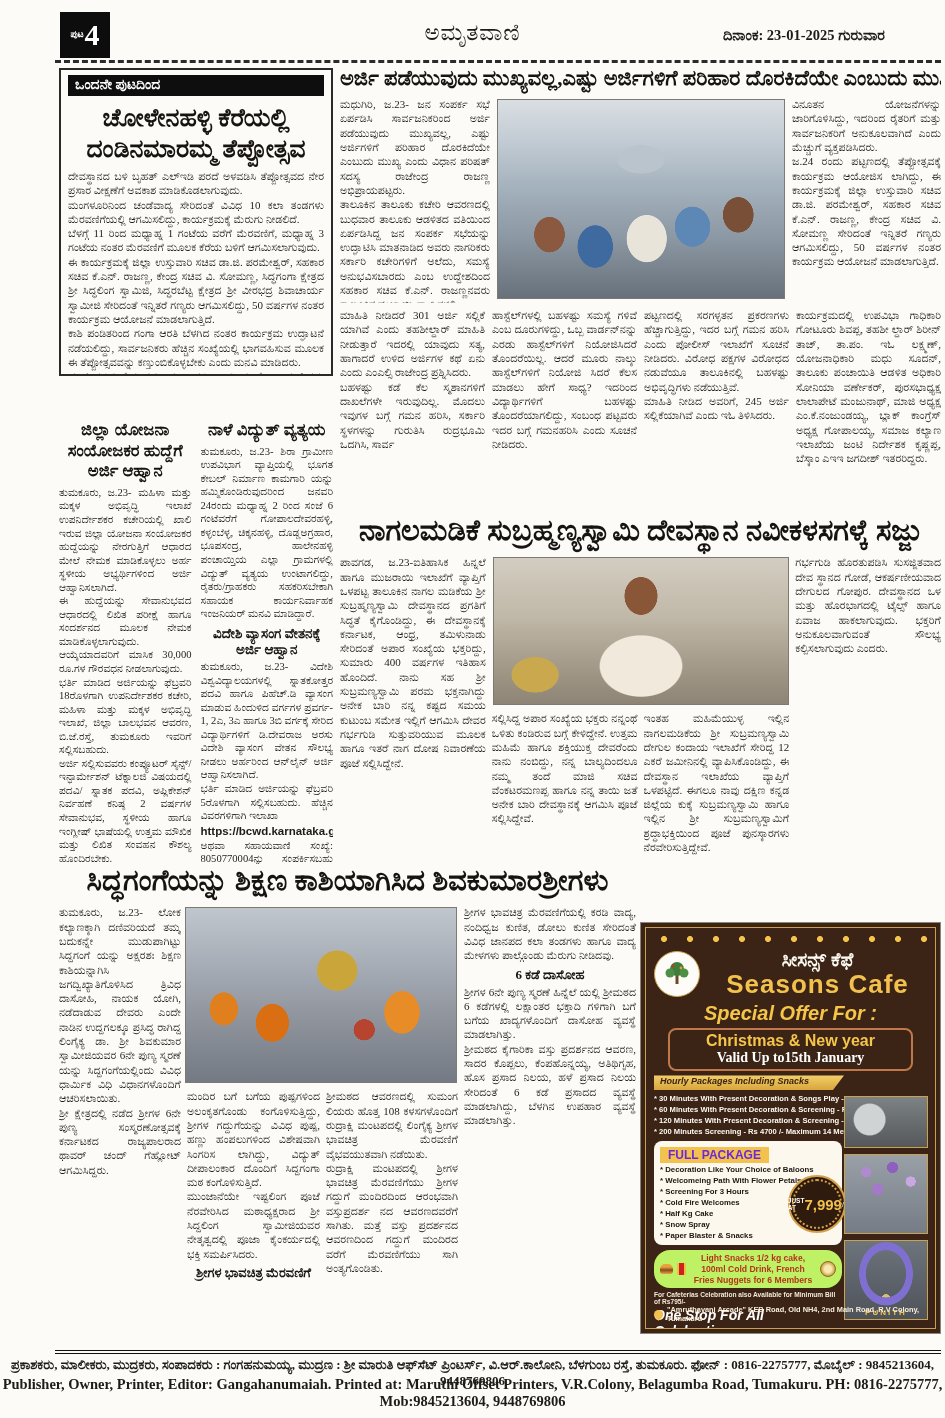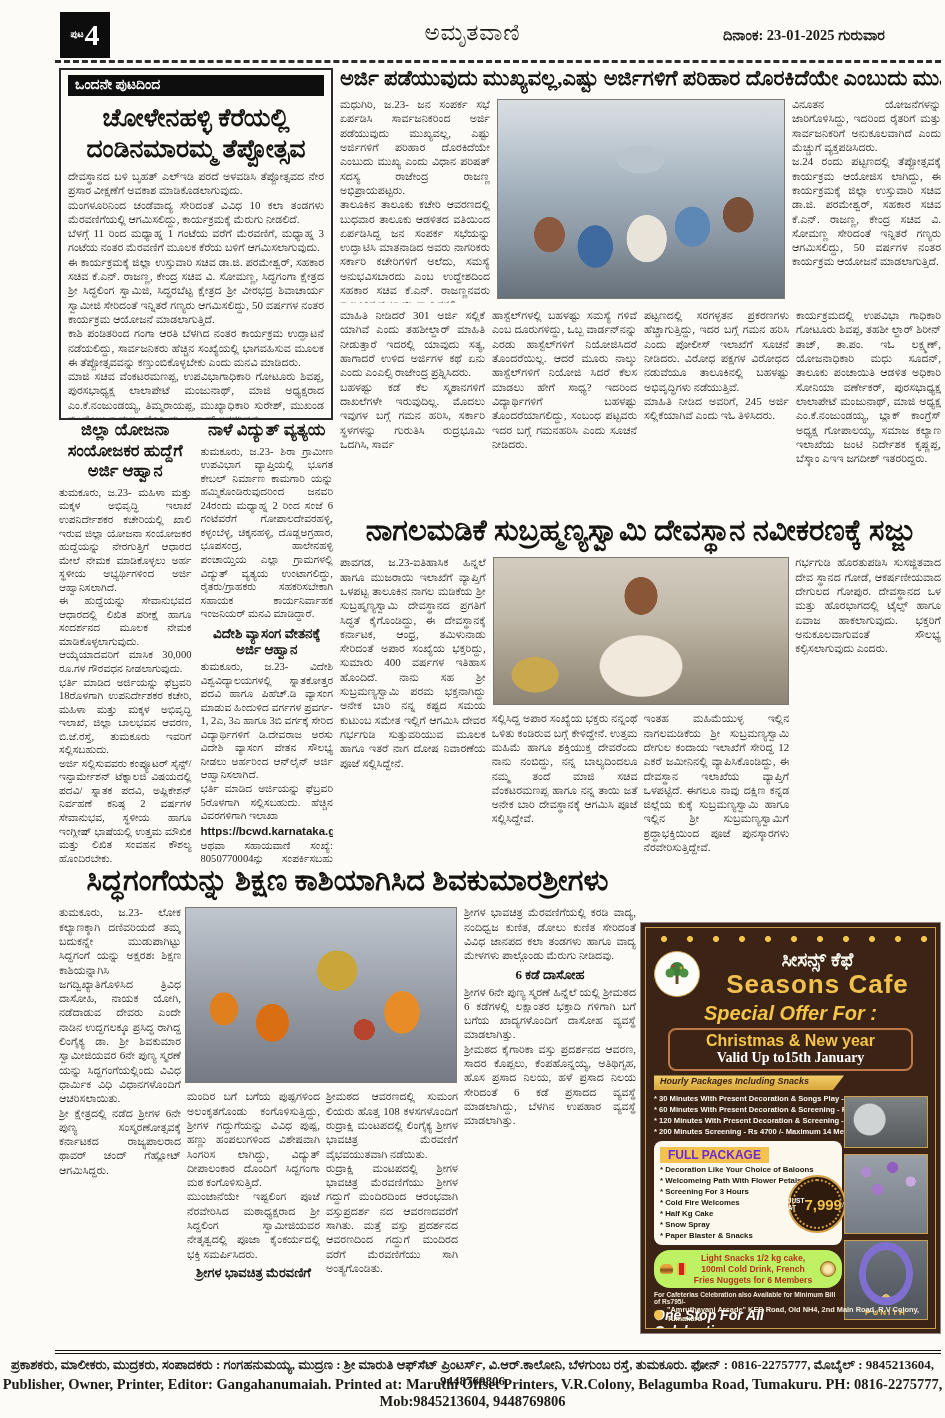--- a/index.html
+++ b/index.html
@@ -16,21 +16,21 @@
   .paper-title { left:0; top:20px; width:100%; text-align:center; font-size:23px; font-weight:normal; letter-spacing:1px; }
   .date-line { top:27px; right:60px; font-size:14.5px; font-weight:bold; }
   .dashed-rule { left:55px; top:60px; width:886px; border-top:3px dashed #2b2b2b; height:0; }
 
   
   .nbody { text-align:justify; white-space:pre-line; overflow:hidden; line-height:1.3;
            font-size:11px; color:#221e18; }
   h1,h2,h3,h4 { font-weight:bold; color:#171310; }
 
   
-  .boxed-article { left:59px; top:68px; width:274px; height:352px; border:2px solid #2a2a2a; padding:5px 7px; overflow:hidden; background:#fcfbf8; }
+  .boxed-article { left:59px; top:68px; width:274px; height:308px; border:2px solid #2a2a2a; padding:5px 7px; overflow:hidden; background:#fcfbf8; }
   .kicker-bar { background:#0e0e0e; color:#fff; font-size:14px; font-weight:bold; padding:2px 7px 3px; }
   .box-headline { font-size:25px; line-height:1.22; text-align:center; margin:7px 0 5px; }
   .boxed-article .nbody { font-size:11px; }
 
   
   .mini-row { left:59px; top:420px; width:274px; height:444px; display:flex; gap:9px; overflow:hidden; }
   .mini-col { flex:1; overflow:hidden; }
   .mini-col h2 { font-size:16.5px; line-height:1.25; text-align:center; margin-bottom:4px; }
   .mini-col .nbody { font-size:10.6px; line-height:1.28; }
   .mini-col h3 { font-size:13.5px; text-align:center; margin:5px 0 2px; line-height:1.2; }
@@ -206,21 +206,21 @@
       <div class="l-col nbody">ಮಾಹಿತಿ ನೀಡಿದರೆ 301 ಅರ್ಜಿ ಸಲ್ಲಿಕೆ ಯಾಗಿವೆ ಎಂದು ತಹಶೀಲ್ದಾರ್ ಮಾಹಿತಿ ನೀಡುತ್ತಾರೆ ಇದರಲ್ಲಿ ಯಾವುದು ಸತ್ಯ, ಹಾಗಾದರೆ ಉಳಿದ ಅರ್ಜಿಗಳ ಕಥೆ ಏನು ಎಂದು ಎಂಎಲ್ಸಿ ರಾಜೇಂದ್ರ ಪ್ರಶ್ನಿಸಿದರು.
 ಬಹಳಷ್ಟು ಕಡೆ ಕೆಲ ಸ್ಮಶಾನಗಳಿಗೆ ದಾಖಲೆಗಳೇ ಇರುವುದಿಲ್ಲ. ಮೊದಲು ಇವುಗಳ ಬಗ್ಗೆ ಗಮನ ಹರಿಸಿ, ಸರ್ಕಾರಿ ಸ್ಥಳಗಳನ್ನು ಗುರುತಿಸಿ ರುದ್ರಭೂಮಿ ಒದಗಿಸಿ, ಸಾರ್ವ</div>
       <div class="l-col nbody">ಹಾಸ್ಟೆಲ್‌ಗಳಲ್ಲಿ ಬಹಳಷ್ಟು ಸಮಸ್ಯೆ ಗಳಿವೆ ಎಂಬ ದೂರುಗಳಿದ್ದು, ಒಬ್ಬ ವಾರ್ಡನ್‌ನನ್ನು ಎರಡು ಹಾಸ್ಟೆಲ್‌ಗಳಿಗೆ ನಿಯೋಜಿಸಿದರೆ ತೊಂದರೆಯಿಲ್ಲ. ಆದರೆ ಮೂರು ನಾಲ್ಕು ಹಾಸ್ಟೆಲ್‌ಗಳಿಗೆ ನಿಯೋಜಿ ಸಿದರೆ ಕೆಲಸ ಮಾಡಲು ಹೇಗೆ ಸಾಧ್ಯ? ಇದರಿಂದ ವಿದ್ಯಾರ್ಥಿಗಳಿಗೆ ಬಹಳಷ್ಟು ತೊಂದರೆಯಾಗಲಿದ್ದು, ಸಂಬಂಧ ಪಟ್ಟವರು ಇದರ ಬಗ್ಗೆ ಗಮನಹರಿಸಿ ಎಂದು ಸೂಚನೆ ನೀಡಿದರು.</div>
       <div class="l-col nbody">ಪಟ್ಟಣದಲ್ಲಿ ಸರಗಳ್ಳತನ ಪ್ರಕರಣಗಳು ಹೆಚ್ಚಾಗುತ್ತಿದ್ದು, ಇದರ ಬಗ್ಗೆ ಗಮನ ಹರಿಸಿ ಎಂದು ಪೋಲೀಸ್ ಇಲಾಖೆಗೆ ಸೂಚನೆ ನೀಡಿದರು. ವಿರೋಧ ಪಕ್ಷಗಳ ವಿರೋಧದ ನಡುವೆಯೂ ತಾಲೂಕಿನಲ್ಲಿ ಬಹಳಷ್ಟು ಅಭಿವೃದ್ಧಿಗಳು ನಡೆಯುತ್ತಿವೆ.
 ಮಾಹಿತಿ ನೀಡಿದ ಅವರಿಗೆ, 245 ಅರ್ಜಿ ಸಲ್ಲಿಕೆಯಾಗಿವೆ ಎಂದು ಇಓ ತಿಳಿಸಿದರು.</div>
       <div class="l-col nbody">ಕಾರ್ಯಕ್ರಮದಲ್ಲಿ ಉಪವಿಭಾ ಗಾಧಿಕಾರಿ ಗೋಟೂರು ಶಿವಪ್ಪ, ತಹಶೀ ಲ್ದಾರ್ ಶಿರೀನ್ ತಾಜ್, ತಾ.ಪಂ. ಇಓ ಲಕ್ಷ್ಮಣ್, ಯೋಜನಾಧಿಕಾರಿ ಮಧು ಸೂದನ್, ತಾಲೂಕು ಪಂಚಾಯಿತಿ ಆಡಳಿತ ಅಧಿಕಾರಿ ಸೋನಿಯಾ ವರ್ಣೇಕರ್, ಪುರಸಭಾಧ್ಯಕ್ಷ ಲಾಲಾಪೇಟೆ ಮಂಜುನಾಥ್, ಮಾಜಿ ಅಧ್ಯಕ್ಷ ಎಂ.ಕೆ.ನಂಜುಂಡಯ್ಯ, ಬ್ಲಾಕ್ ಕಾಂಗ್ರೆಸ್ ಅಧ್ಯಕ್ಷ ಗೋಪಾಲಯ್ಯ, ಸಮಾಜ ಕಲ್ಯಾಣ ಇಲಾಖೆಯ ಜಂಟಿ ನಿರ್ದೇಶಕ ಕೃಷ್ಣಪ್ಪ, ಬೆಸ್ಕಾಂ ಎಇಇ ಜಗದೀಶ್ ಇತರರಿದ್ದರು.</div>
     </div>
   </section>
 
   <section class="abs temple-article">
-    <h1>ನಾಗಲಮಡಿಕೆ ಸುಬ್ರಹ್ಮಣ್ಯಸ್ವಾಮಿ ದೇವಸ್ಥಾನ ನವೀಕರಣಕ್ಕೆ ಸಜ್ಜು</h1>
+    <h1>ನಾಗಲಮಡಿಕೆ ಸುಬ್ರಹ್ಮಣ್ಯಸ್ವಾಮಿ ದೇವಸ್ಥಾನ ನವೀಕಳಸಗಳ್ಕೆ ಸಜ್ಜು</h1>
     <div class="temple-content">
       <div class="col nbody">ಪಾವಗಡ, ಜ.23-ಐತಿಹಾಸಿಕ ಹಿನ್ನಲೆ ಹಾಗೂ ಮುಜರಾಯಿ ಇಲಾಖೆಗೆ ವ್ಯಾಪ್ತಿಗೆ ಒಳಪಟ್ಟ ತಾಲೂಕಿನ ನಾಗಲ ಮಡಿಕೆಯ ಶ್ರೀ ಸುಬ್ರಹ್ಮಣ್ಯಸ್ವಾಮಿ ದೇವಸ್ಥಾನದ ಪ್ರಗತಿಗೆ ಸಿದ್ಧತೆ ಕೈಗೊಂಡಿದ್ದು, ಈ ದೇವಸ್ಥಾನಕ್ಕೆ ಕರ್ನಾಟಕ, ಆಂಧ್ರ, ತಮಿಳುನಾಡು ಸೇರಿದಂತೆ ಅಪಾರ ಸಂಖ್ಯೆಯ ಭಕ್ತರಿದ್ದು, ಸುಮಾರು 400 ವರ್ಷಗಳ ಇತಿಹಾಸ ಹೊಂದಿದೆ. ನಾನು ಸಹ ಶ್ರೀ ಸುಬ್ರಮಣ್ಯಸ್ವಾಮಿ ಪರಮ ಭಕ್ತನಾಗಿದ್ದು ಅನೇಕ ಬಾರಿ ನನ್ನ ಕಷ್ಟದ ಸಮಯ ಕುಟುಂಬ ಸಮೇತ ಇಲ್ಲಿಗೆ ಆಗಮಿಸಿ ದೇವರ ಗರ್ಭಗುಡಿ ಸುತ್ತುವರಿಯುವ ಮೂಲಕ ಹಾಗೂ ಇತರೆ ನಾಗ ದೋಷ ನಿವಾರಣೆಯ ಪೂಜೆ ಸಲ್ಲಿಸಿದ್ದೇನೆ.</div>
       <div class="col nbody pad-photo">ಸಲ್ಲಿಸಿದ್ದ ಅಪಾರ ಸಂಖ್ಯೆಯ ಭಕ್ತರು ನನ್ನಂಥೆ ಒಳಿತು ಕಂಡಿರುವ ಬಗ್ಗೆ ಕೇಳಿದ್ದೇನೆ. ಉತ್ತಮ ಮಹಿಮೆ ಹಾಗೂ ಶಕ್ತಿಯುಕ್ತ ದೇವರೆಂದು ನಾನು ನಂಬಿದ್ದು, ನನ್ನ ಬಾಲ್ಯದಿಂದಲೂ ನಮ್ಮ ತಂದೆ ಮಾಜಿ ಸಚಿವ ವೆಂಕಟರಮಣಪ್ಪ ಹಾಗೂ ನನ್ನ ತಾಯಿ ಜತೆ ಅನೇಕ ಬಾರಿ ದೇವಸ್ಥಾನಕ್ಕೆ ಆಗಮಿಸಿ ಪೂಜೆ ಸಲ್ಲಿಸಿದ್ದೇವೆ.</div>
       <div class="col nbody pad-photo">ಇಂತಹ ಮಹಿಮೆಯುಳ್ಳ ಇಲ್ಲಿನ ನಾಗಲಮಡಿಕೆಯ ಶ್ರೀ ಸುಬ್ರಮಣ್ಯಸ್ವಾಮಿ ದೇಗುಲ ಕಂದಾಯ ಇಲಾಖೆಗೆ ಸೇರಿದ್ದ 12 ಎಕರೆ ಜಮೀನಿನಲ್ಲಿ ವ್ಯಾಪಿಸಿಕೊಂಡಿದ್ದು, ಈ ದೇವಸ್ಥಾನ ಇಲಾಖೆಯ ವ್ಯಾಪ್ತಿಗೆ ಒಳಪಟ್ಟಿದೆ. ಈಗಲೂ ನಾವು ದಕ್ಷಿಣ ಕನ್ನಡ ಜಿಲ್ಲೆಯ ಕುಕ್ಕೆ ಸುಬ್ರಮಣ್ಯಸ್ವಾಮಿ ಹಾಗೂ ಇಲ್ಲಿನ ಶ್ರೀ ಸುಬ್ರಮಣ್ಯಸ್ವಾಮಿಗೆ ಶ್ರದ್ಧಾಭಕ್ತಿಯಿಂದ ಪೂಜೆ ಪುನಸ್ಕಾರಗಳು ನೆರವೇರಿಸುತ್ತಿದ್ದೇವೆ.</div>
       <div class="col nbody">ಗರ್ಭಗುಡಿ ಹೊರತುಪಡಿಸಿ ಸುಸಜ್ಜಿತವಾದ ದೇವ ಸ್ಥಾನದ ಗೋಡೆ, ಆಕರ್ಷಣೀಯವಾದ ದೇಗುಲದ ಗೋಪುರ. ದೇವಸ್ಥಾನದ ಒಳ ಮತ್ತು ಹೊರಭಾಗದಲ್ಲಿ ಟೈಲ್ಸ್ ಹಾಗೂ ಏವಾಜ ಹಾಕಲಾಗುವುದು. ಭಕ್ತರಿಗೆ ಅನುಕೂಲವಾಗುವಂತೆ ಸೌಲಭ್ಯ ಕಲ್ಪಿಸಲಾಗುವುದು ಎಂದರು.</div>
       <div class="photo official-photo"></div>
     </div>
   </section>
 
   <section class="abs sidd-article">

